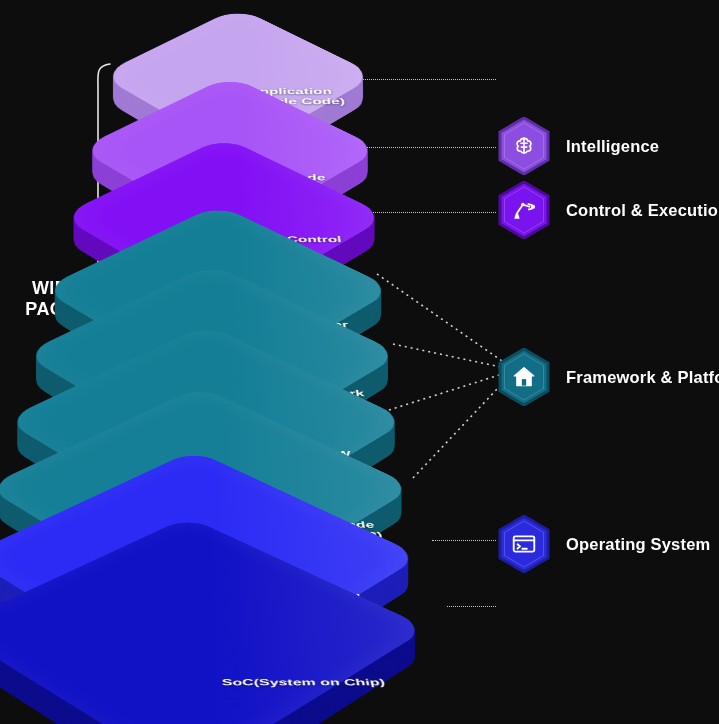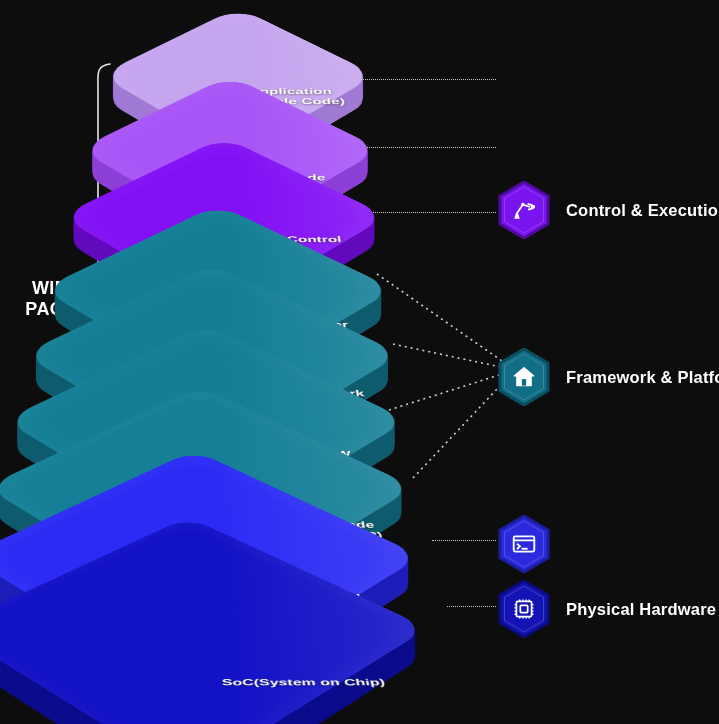--- a/index.html
+++ b/index.html
@@ -352,20 +352,37 @@
       <div class="slab" style="width: 340px; height: 340px; background: rgb(10, 10, 140); margin-top: 1px;"></div>
       <div class="slab" style="width: 340px; height: 340px; background: linear-gradient(135deg, rgb(17, 17, 198) 0%, rgb(17, 17, 198) 55%, rgba(255, 255, 255, 0.1) 100%), rgb(17, 17, 198); box-shadow: rgba(255, 255, 255, 0.06) 0px 0px 40px inset;">
         <div class="lbl" style="bottom: 16px; transform: rotate(45deg) translate(6px, -6px);">SoC(System on Chip)</div>
       </div>
     </div>
     <div class="conn" style="left: 330px; top: 79px; width: 166px; z-index: 5;"></div>
     <div class="conn" style="left: 345px; top: 147px; width: 151px; z-index: 5;"></div>
     <div class="conn" style="left: 356px; top: 212px; width: 140px; z-index: 5;"></div>
     <div class="conn" style="left: 432px; top: 540px; width: 64px; z-index: 5;"></div>
     <div class="conn" style="left: 447px; top: 606px; width: 49px; z-index: 5;"></div>
+    <div class="hexrow" style="left: 498px; top: 117px; z-index: 40;">
+      <div class="hex">
+        <svg viewBox="0 0 52 58">
+          <polygon points="26,1 50,15 50,43 26,57 2,43 2,15" fill="#8b4ee0" stroke="#5e2ea6" stroke-width="3"></polygon>
+          <polygon points="26,6 45.5,17.5 45.5,40.5 26,52 6.5,40.5 6.5,17.5" fill="none" stroke="rgba(255,255,255,.18)" stroke-width="1"></polygon>
+        </svg>
+        <span class="glyph">
+          <svg viewBox="0 0 24 24" fill="none" stroke="#fff" stroke-width="1.5" stroke-linecap="round">
+            <path d="M12 5c-2 0-3.3 1.1-3.5 2.3C7 7.4 5.6 8.4 5.6 10c0 .9.4 1.6 1 2.1-.5.5-.8 1.1-.8 1.9 0 1.6 1.4 2.8 3.1 2.8.5 1 1.6 1.7 3.1 1.7"></path>
+            <path d="M12 5c2 0 3.3 1.1 3.5 2.3C17 7.4 18.4 8.4 18.4 10c0 .9-.4 1.6-1 2.1.5.5.8 1.1.8 1.9 0 1.6-1.4 2.8-3.1 2.8-.5 1-1.6 1.7-3.1 1.7"></path>
+            <path d="M12 5v13.5"></path>
+            <path d="M9.2 9.5h1.6M13.2 9.5h1.6M9.6 13h1.4M13 13h1.6"></path>
+          </svg>
+        </span>
+      </div>
+      <span class="hexlabel">Intelligence</span>
+    </div>
     <div class="hexrow" style="left: 498px; top: 181px; z-index: 40;">
       <div class="hex">
         <svg viewBox="0 0 52 58">
           <polygon points="26,1 50,15 50,43 26,57 2,43 2,15" fill="#7a14ef" stroke="#4d0b9c" stroke-width="3"></polygon>
           <polygon points="26,6 45.5,17.5 45.5,40.5 26,52 6.5,40.5 6.5,17.5" fill="none" stroke="rgba(255,255,255,.18)" stroke-width="1"></polygon>
         </svg>
         <span class="glyph">
           <svg viewBox="0 0 24 24" fill="none" stroke="#fff" stroke-width="1.7" stroke-linecap="round" stroke-linejoin="round">
             <path d="M3 20 L8 20 L6.5 15 L4.5 15 Z" fill="#fff" stroke="none"></path>
             <path d="M5.5 15 L11 7"></path>
@@ -401,30 +418,15 @@
         </svg>
         <span class="glyph">
           <svg viewBox="0 0 24 24" fill="none" stroke="#fff" stroke-width="1.7" stroke-linecap="round" stroke-linejoin="round">
             <rect x="2.5" y="5" width="19" height="14" rx="1.4"></rect>
             <path d="M2.5 8.6 H21.5"></path>
             <path d="M6 12.2 L8.4 14.2 L6 16.2"></path>
             <path d="M10.4 16.4 H14.6"></path>
           </svg>
         </span>
       </div>
-    </div>
-    <div class="hexrow" style="left: 498px; top: 580px; z-index: 40;">
-      <div class="hex">
-        <svg viewBox="0 0 52 58">
-          <polygon points="26,1 50,15 50,43 26,57 2,43 2,15" fill="#1414b4" stroke="#0c0c7e" stroke-width="3"></polygon>
-          <polygon points="26,6 45.5,17.5 45.5,40.5 26,52 6.5,40.5 6.5,17.5" fill="none" stroke="rgba(255,255,255,.18)" stroke-width="1"></polygon>
-        </svg>
-        <span class="glyph">
-          <svg viewBox="0 0 24 24" fill="none" stroke="#fff" stroke-width="1.6" stroke-linejoin="round">
-            <rect x="5" y="5" width="14" height="14" rx="1.2"></rect>
-            <rect x="8.6" y="8.6" width="6.8" height="6.8" rx="0.8"></rect>
-            <path d="M8 3.2v1.6M11 3.2v1.6M14 3.2v1.6M16.8 3.2v1.6M8 19.2v1.6M11 19.2v1.6M14 19.2v1.6M16.8 19.2v1.6M3.2 8h1.6M3.2 11h1.6M3.2 14h1.6M3.2 16.8h1.6M19.2 8h1.6M19.2 11h1.6M19.2 14h1.6M19.2 16.8h1.6" stroke-width="1.3"></path>
-          </svg>
-        </span>
-      </div>
-      <span class="hexlabel">Physical Hardware</span>
+      <span class="hexlabel">Operating System</span>
     </div>
   </div>
 
 </body></html>

